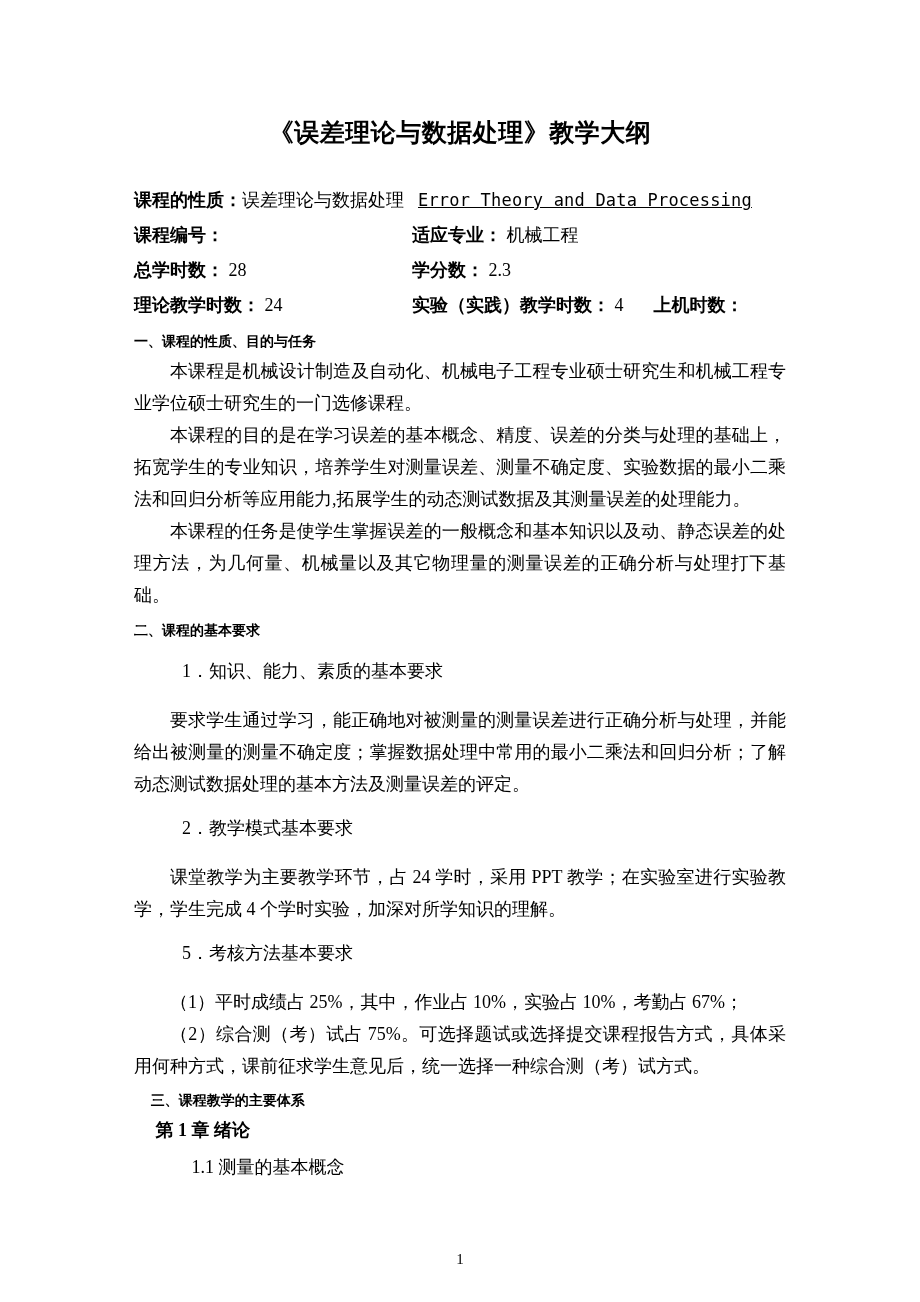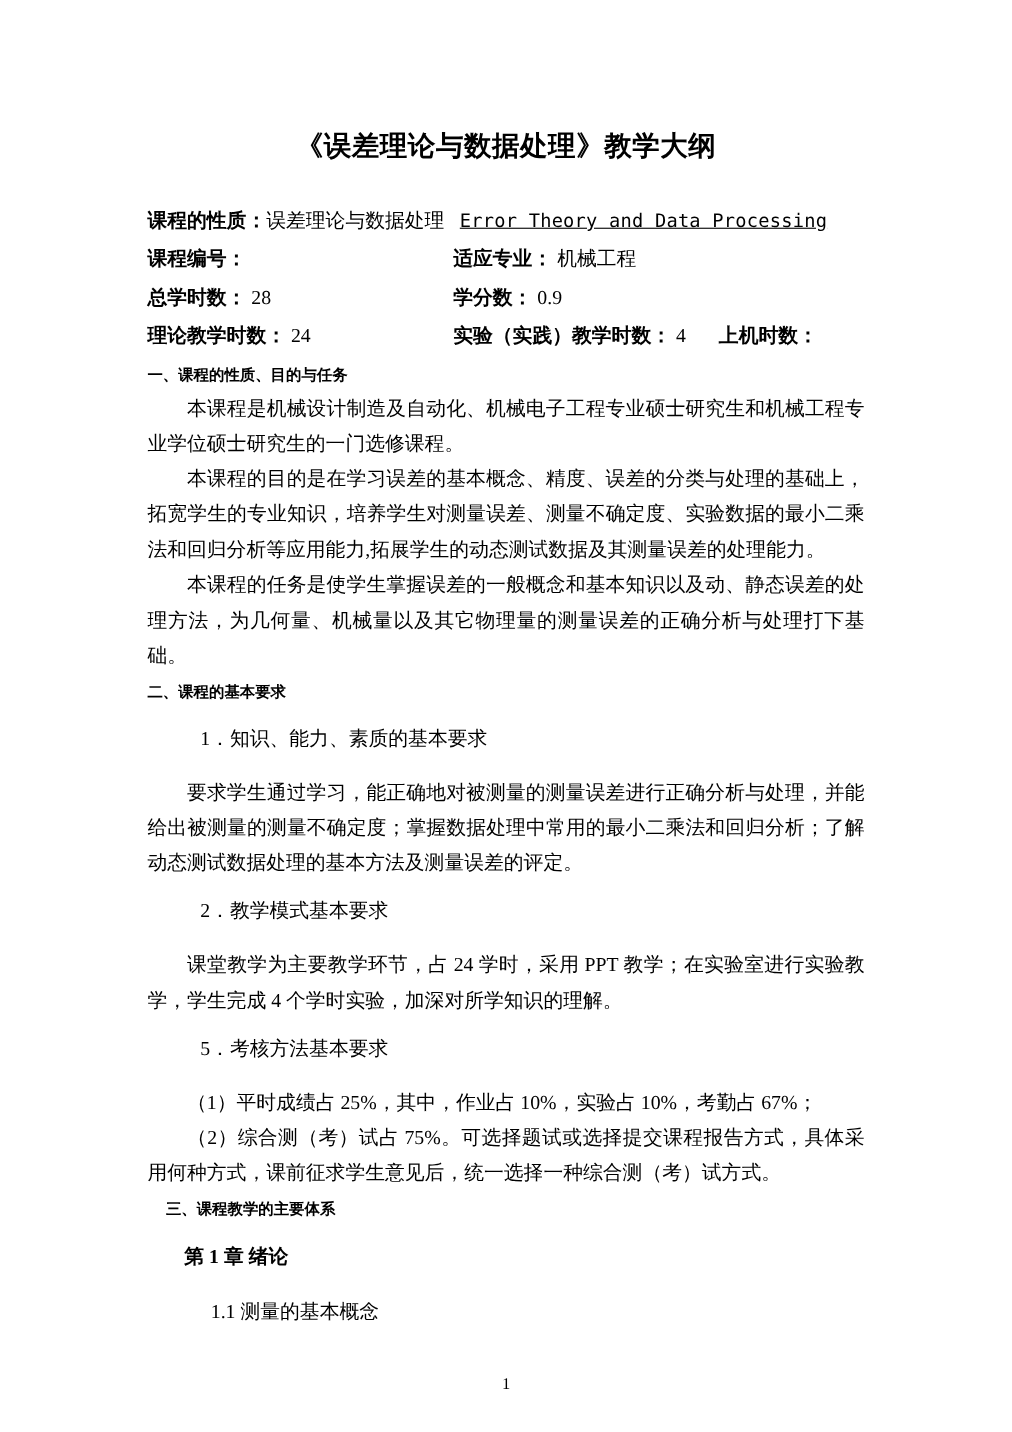--- a/index.html
+++ b/index.html
@@ -73,21 +73,21 @@
     font-size: 18px;
     line-height: 1.82;
     margin: 12px;
     text-indent: 2em;
   }
   .chapter-head {
     font-size: 18px;
     font-weight: bold;
     line-height: 1.85;
     text-indent: 1.2em;
-    margin: 12px;
+    margin: 0;
   }
   .indent-item {
     font-size: 18px;
     line-height: 1.8;
     margin: 0;
     text-indent: 2em;
   }
   .indent-item-2 {
     font-size: 18px;
     line-height: 1.8;
@@ -130,21 +130,21 @@
       </span>
     </div>
 
     <div class="meta-row">
       <span class="meta-col-a">
         <span class="meta-label">总学时数：</span>
         <span class="meta-value">28</span>
       </span>
       <span>
         <span class="meta-label">学分数：</span>
-        <span class="meta-value">0.9</span>
+        <span class="meta-value">2.3</span>
       </span>
     </div>
 
     <div class="meta-row">
       <span class="meta-col-a">
         <span class="meta-label">理论教学时数：</span>
         <span class="meta-value">24</span>
       </span>
       <span>
         <span class="meta-label">实验（实践）教学时数：</span>

